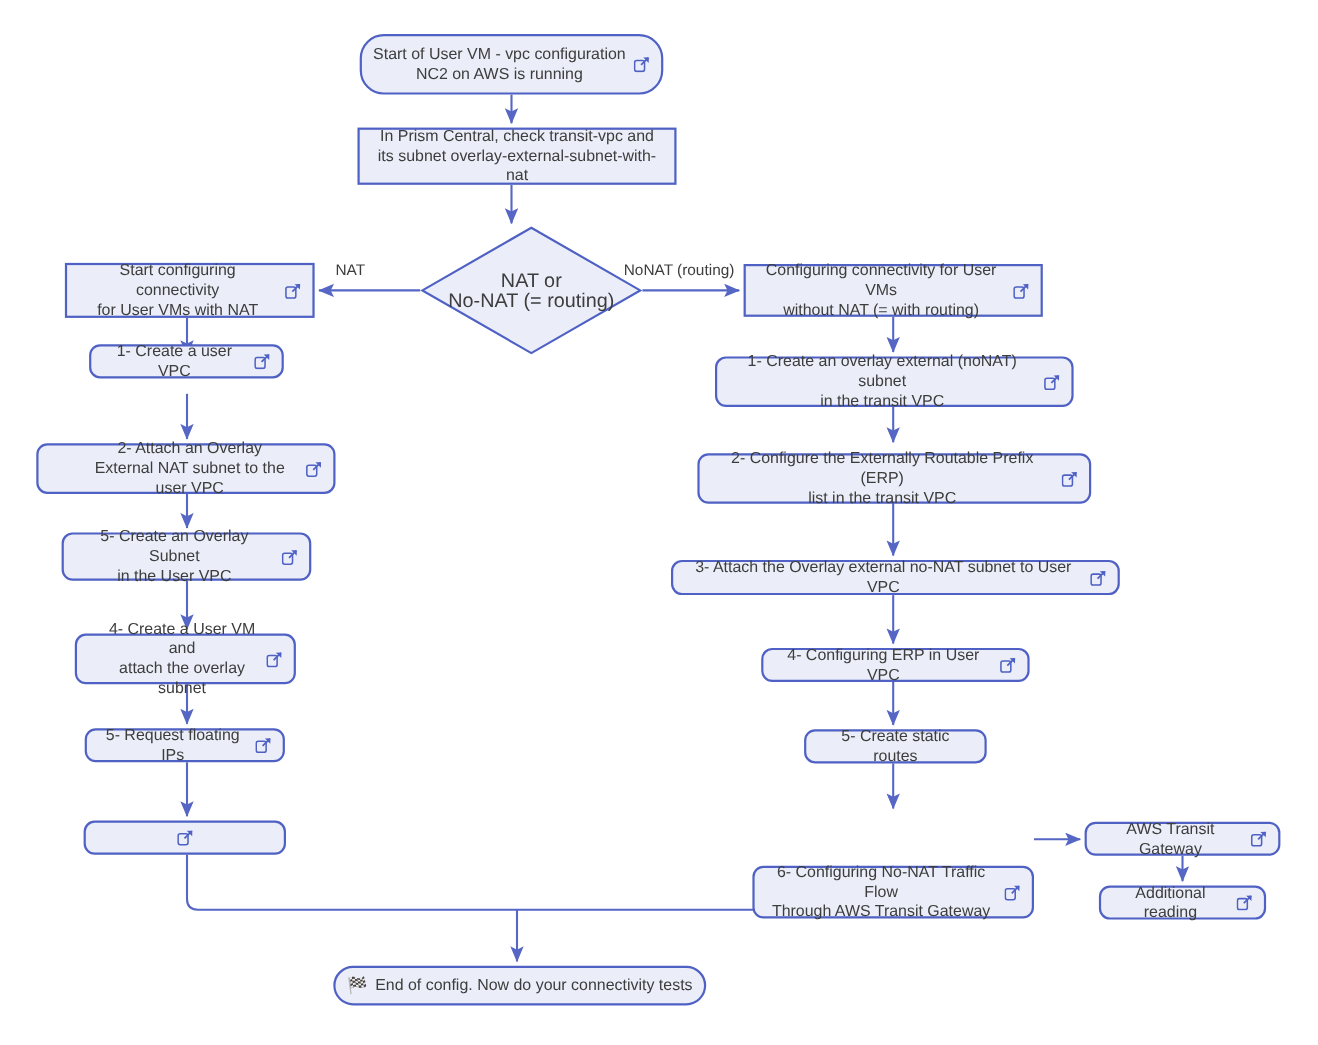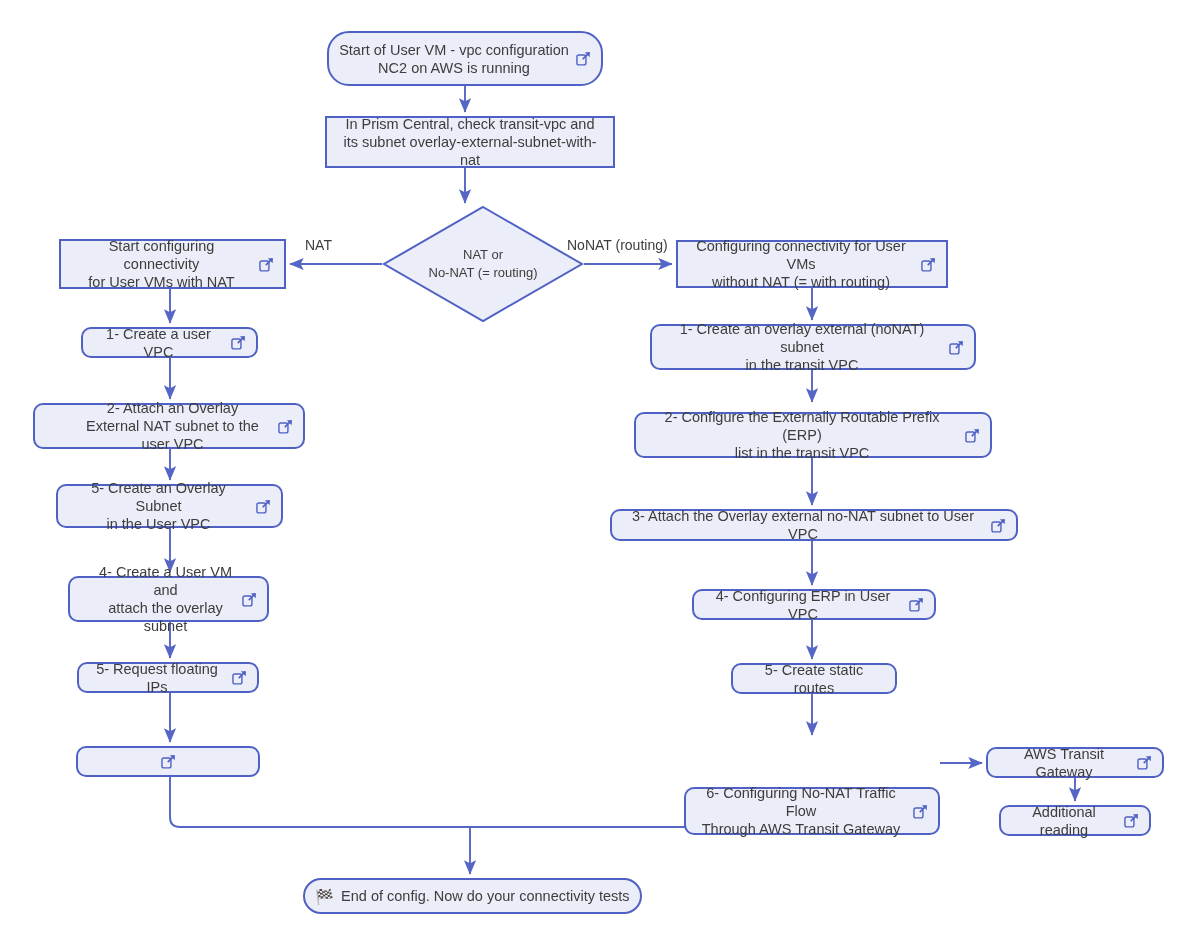--- a/index.html
+++ b/index.html
@@ -85,21 +85,21 @@
   .diamond .dtext {
     position: absolute;
     left: 0; top: 0;
     width: 100%;
     height: 100%;
     display: flex;
     align-items: center;
     justify-content: center;
     text-align: center;
     color: #3d3d3d;
-    font-size: 13px;
+    font-size: 18px;
     line-height: 18px;
     white-space: pre-line;
   }
   .edge-label {
     position: absolute;
     color: #3d3d3d;
     font-size: 14px;
     line-height: 16px;
     white-space: nowrap;
     z-index: 3;
@@ -192,21 +192,21 @@
       <span class="ext">
         <svg viewBox="0 0 16 16" width="15" height="15">
           <rect x="1" y="4.2" width="9.6" height="10.6" rx="2" ry="2" fill="none" stroke="#4f61c4" stroke-width="1.5"></rect>
           <path d="M7.2 8.6 L14.2 1.7" stroke="#4f61c4" stroke-width="1.7" fill="none"></path>
           <path d="M9.4 1.4 L14.8 1.2 L14.6 6.6 z" fill="#4f61c4"></path>
         </svg>
       </span>
     </span>
   </div>
 
-  <div class="node rounded" style="left:81px;top:327px;width:177px;height:31px;">
+  <div class="node rounded" style="left:81px;top:313px;width:177px;height:31px;">
     <span class="inner">
       <span class="label">1- Create a user VPC</span>
       <span class="ext">
         <svg viewBox="0 0 16 16" width="15" height="15">
           <rect x="1" y="4.2" width="9.6" height="10.6" rx="2" ry="2" fill="none" stroke="#4f61c4" stroke-width="1.5"></rect>
           <path d="M7.2 8.6 L14.2 1.7" stroke="#4f61c4" stroke-width="1.7" fill="none"></path>
           <path d="M9.4 1.4 L14.8 1.2 L14.6 6.6 z" fill="#4f61c4"></path>
         </svg>
       </span>
     </span>

